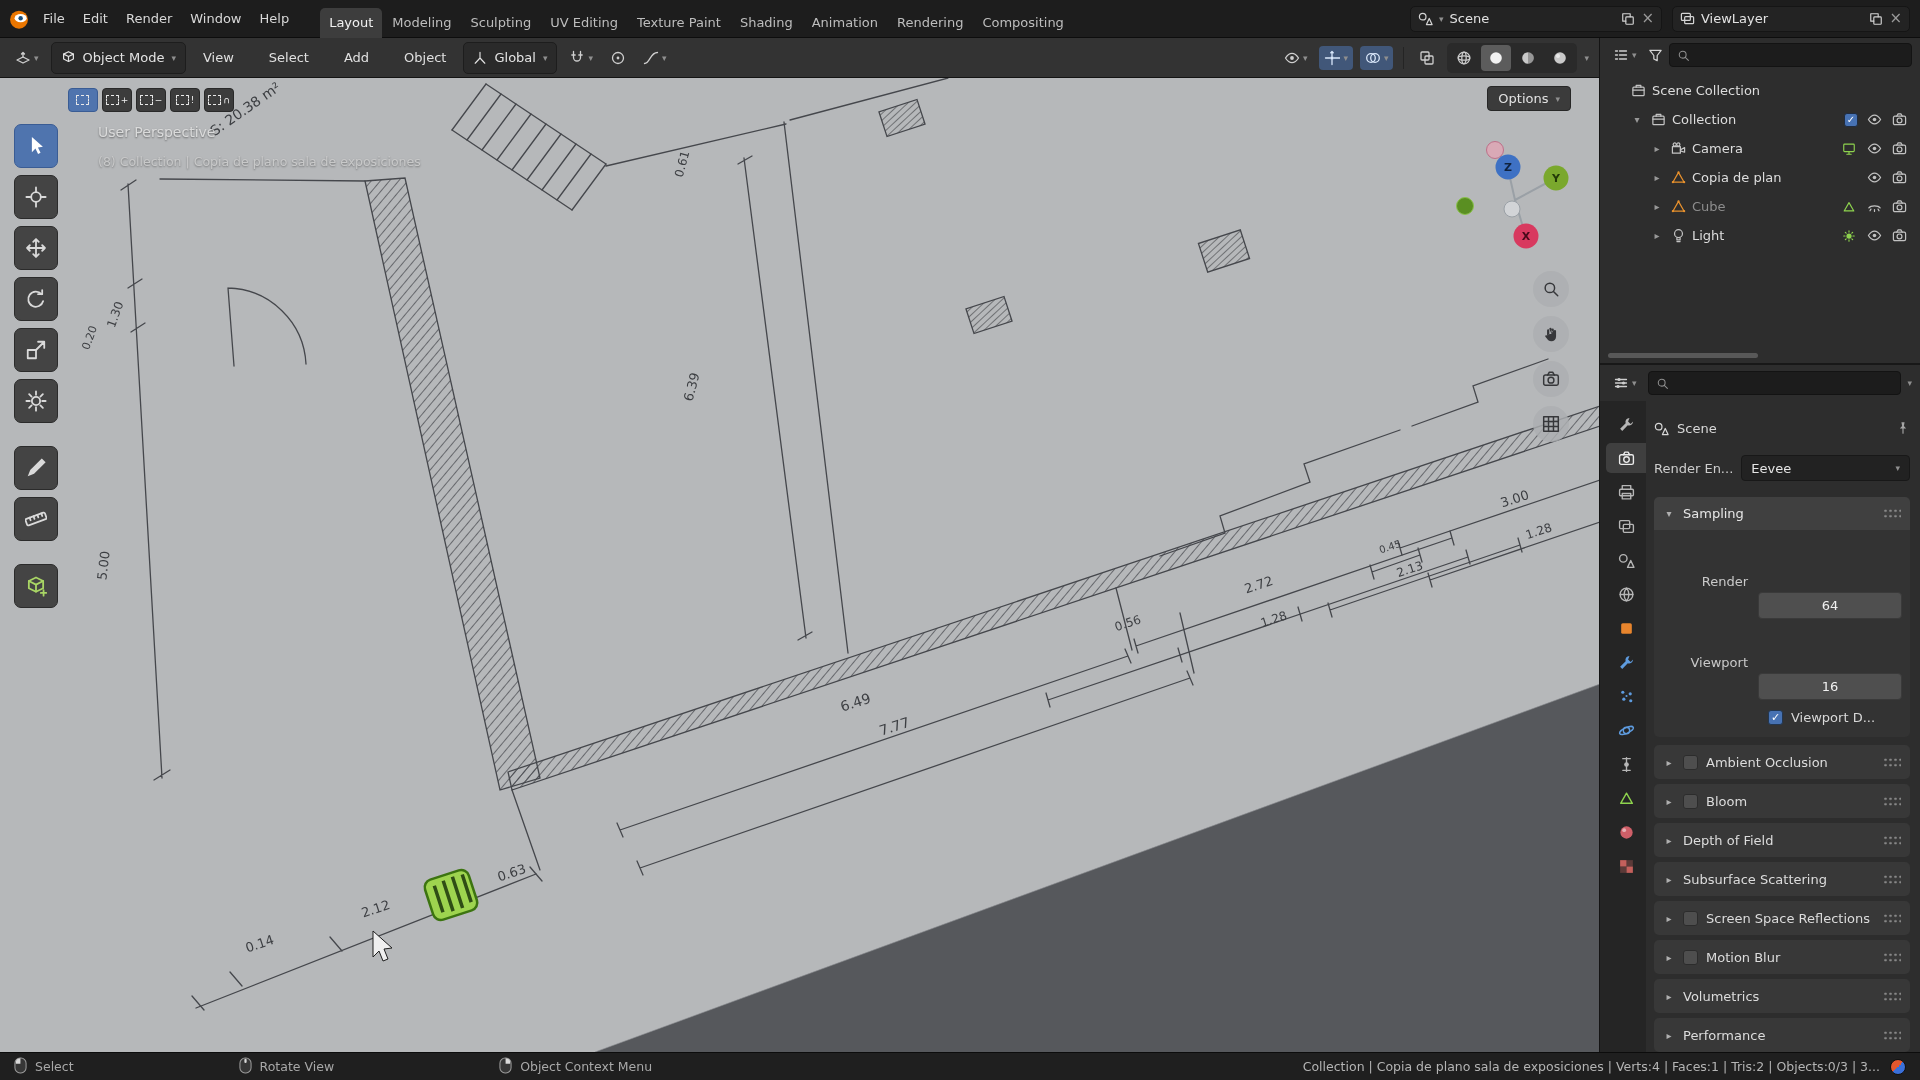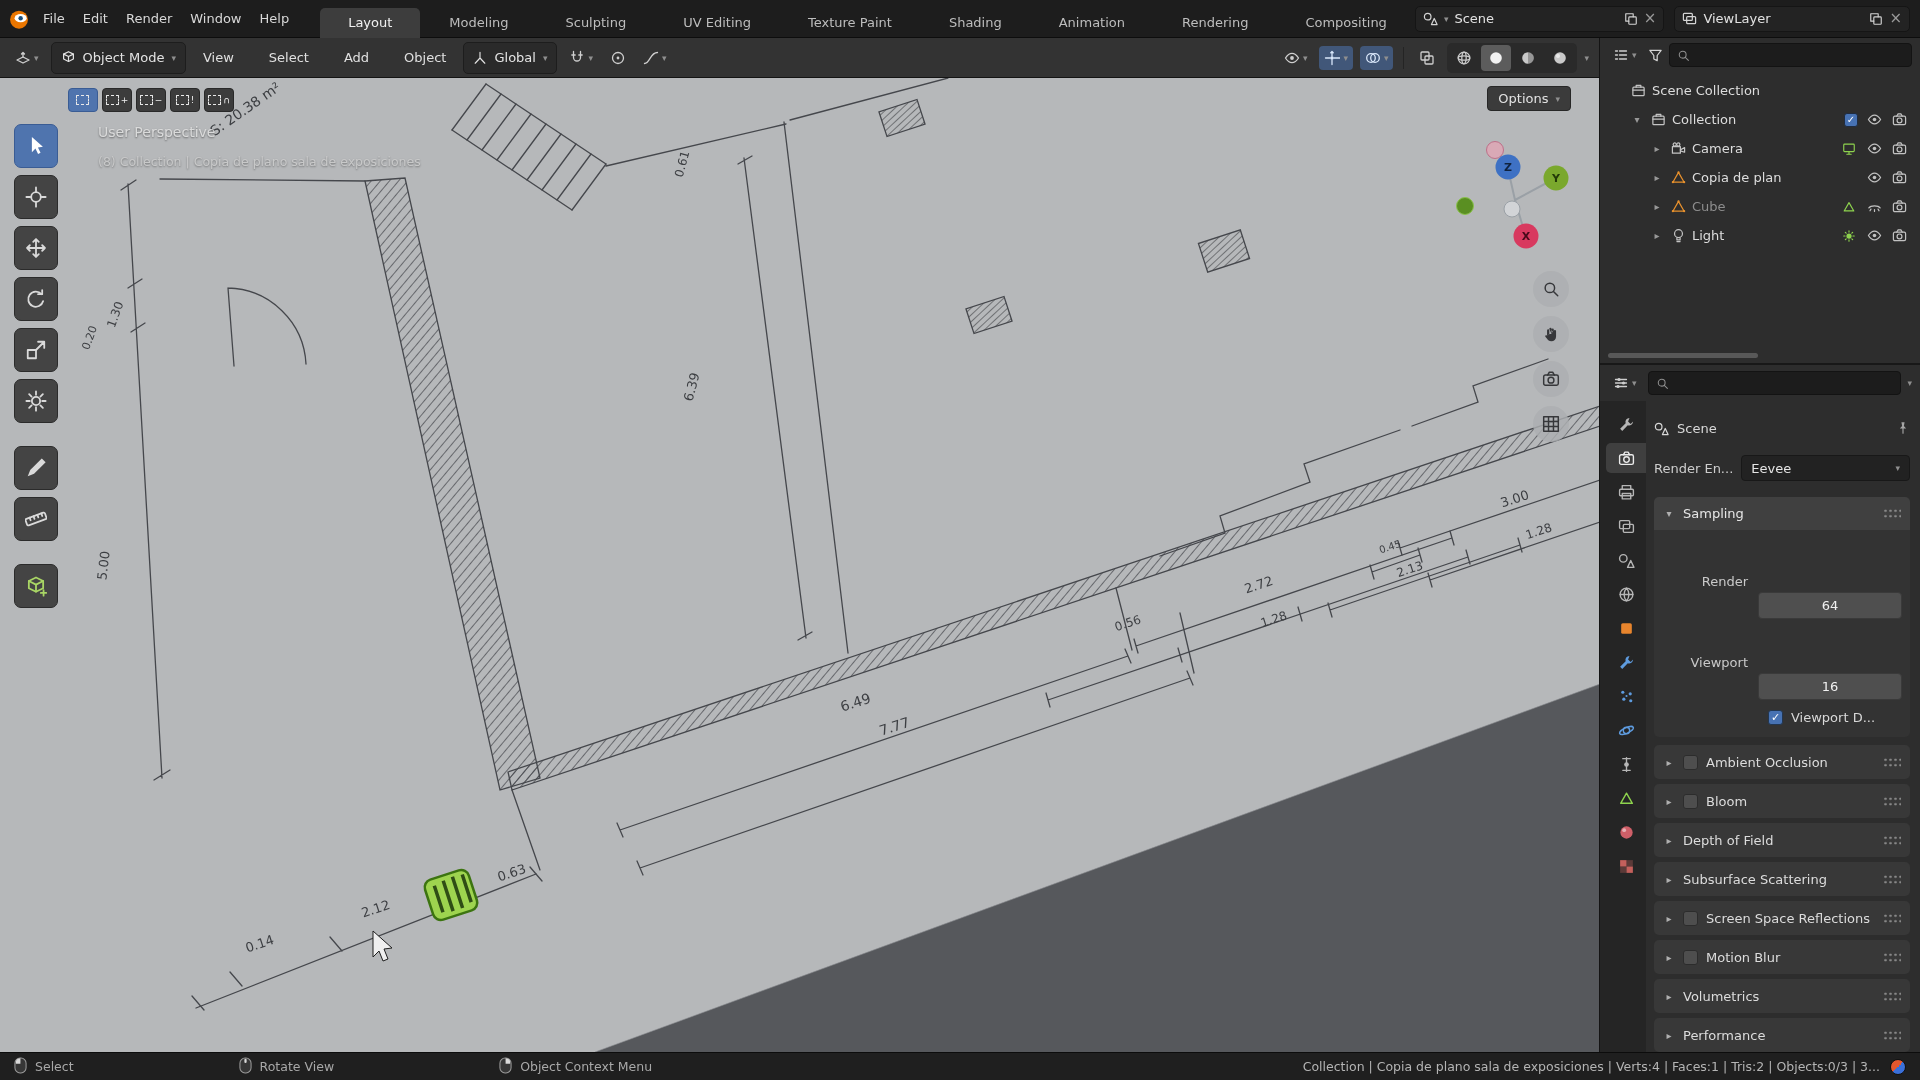--- a/index.html
+++ b/index.html
@@ -11,21 +11,21 @@
   }
   [data-icon]{ display:inline-flex; align-items:center; justify-content:center; }
   svg.ic{ display:block; }
 
   
   #topbar { position:absolute; left:0; top:0; width:1920px; height:38px; background:#1d1d1d;
     display:flex; align-items:center; padding:0 8px; border-bottom:1px solid #0d0d0d; }
   #topbar-menus { display:flex; margin-left:4px; }
   .menu-item { padding:4px 9px; border-radius:4px; color:#d8d8d8; }
   #workspace-tabs { display:flex; margin-left:22px; gap:1px; align-items:flex-end; height:38px; }
-  .ws-tab { padding:7px 28px 8px; color:#bdbdbd; border-radius:5px 5px 0 0; font-size:13px; white-space:nowrap; }
+  .ws-tab { padding:7px 9px 8px; color:#bdbdbd; border-radius:5px 5px 0 0; font-size:13px; white-space:nowrap; }
   .ws-tab.active { background:#3d3d3d; color:#f1f1f1; }
   .idblock { display:flex; align-items:center; background:#232323; border:1px solid #151515;
     border-radius:5px; height:26px; padding:0 7px; gap:6px; }
   #scene-block { margin-left:auto; width:252px; }
   #viewlayer-block { margin-left:10px; width:238px; margin-right:2px; }
   .id-label { flex:1; color:#e2e2e2; white-space:nowrap; overflow:hidden; }
   .mini-x { color:#9a9a9a; font-size:15px; line-height:1; }
   .caret { color:#8f8f8f; font-size:9px; }
 
   

